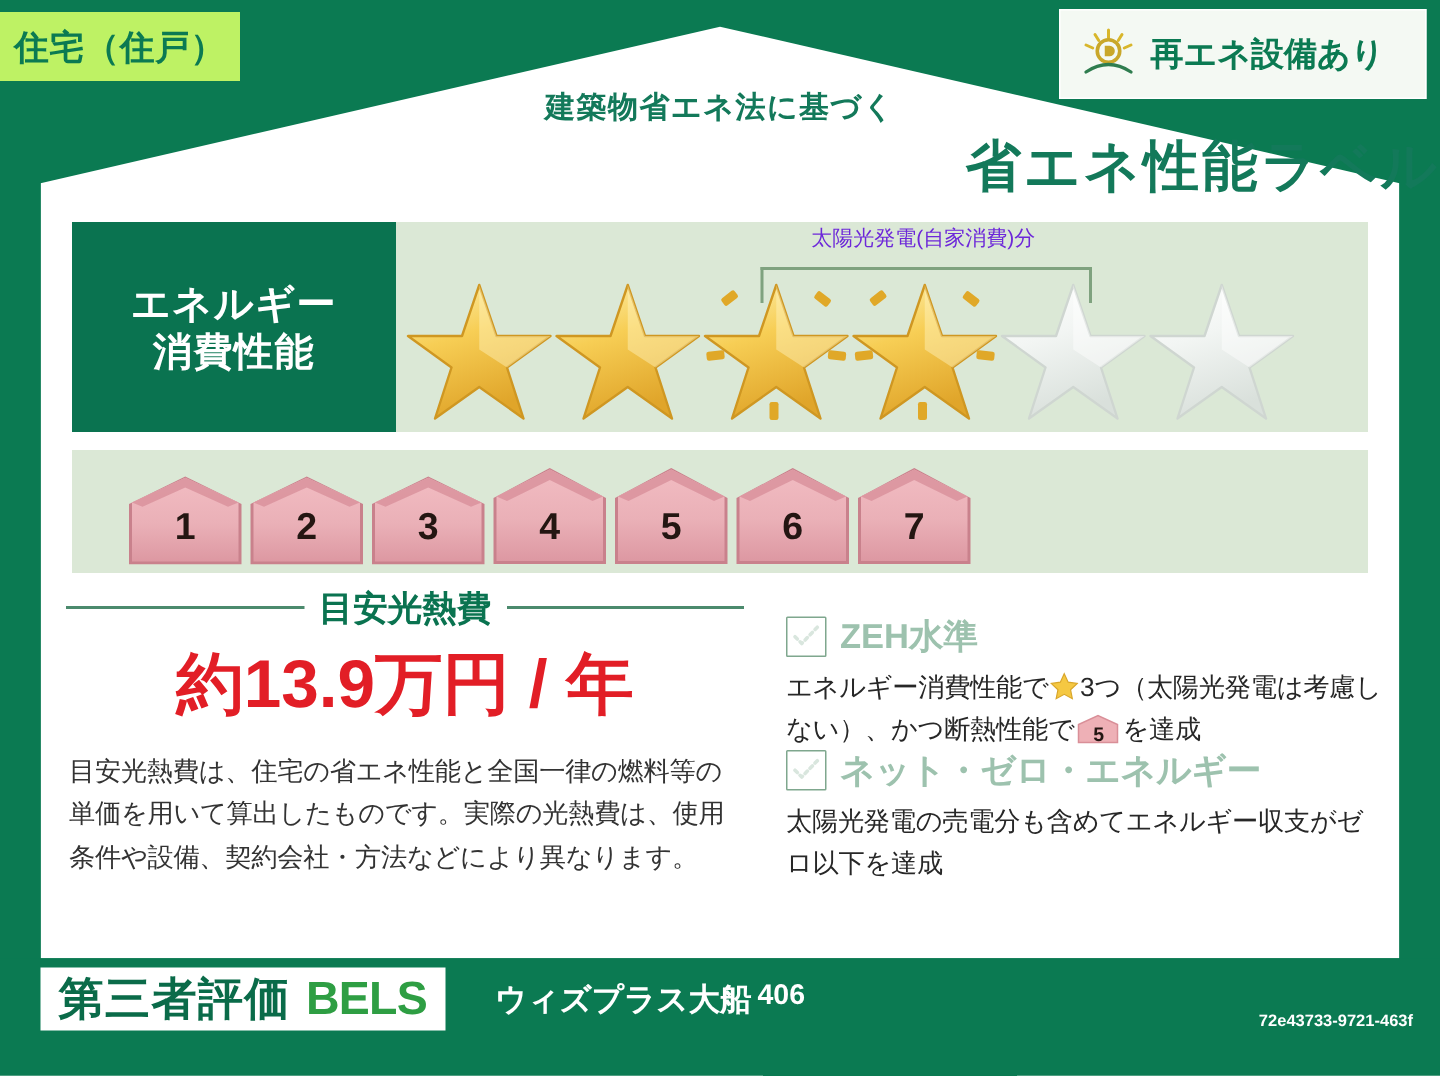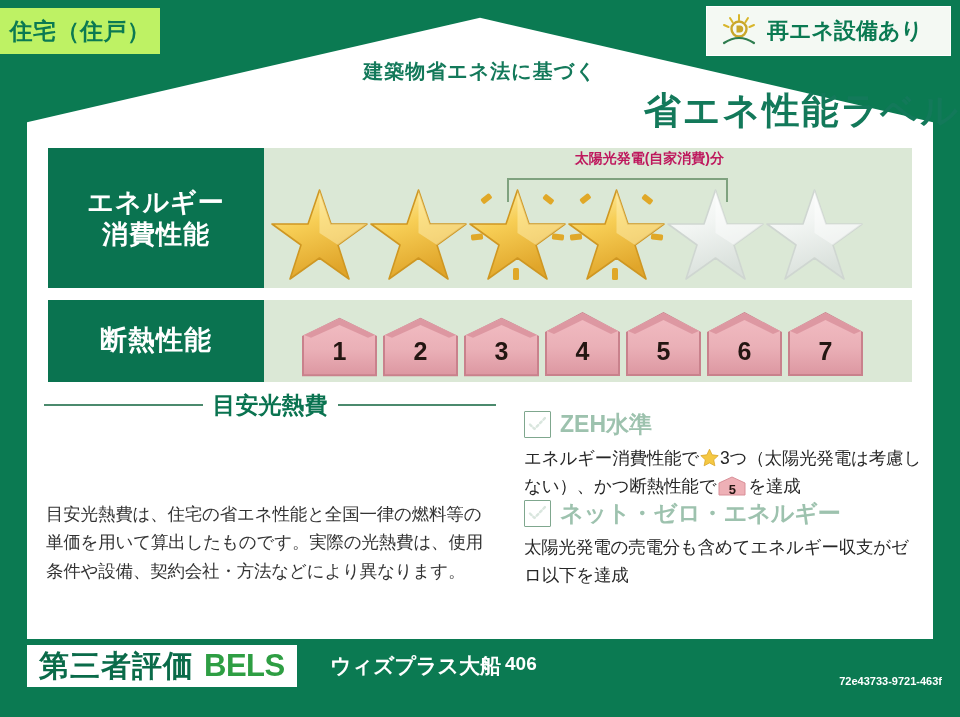--- a/index.html
+++ b/index.html
@@ -23,21 +23,21 @@
     position:absolute;left:0px;top:8px;width:160px;height:46px;
     background:#bef264;display:flex;align-items:center;justify-content:center;
     z-index:6;
   }
   .tag-dwelling span{
     color:#0b7a52;font-weight:bold;font-size:23px;letter-spacing:.5px;
   }
 
   
   .badge-renew{
-    position:absolute;right:9px;top:6px;width:245px;height:50px;
+    position:absolute;right:9px;top:6px;width:245px;height:60px;
     background:#f4f9f3;border:1px solid #ffffff;
     display:flex;align-items:center;gap:8px;padding-left:12px;
     box-sizing:border-box;z-index:6;
   }
   .badge-renew .txt{color:#0b7a52;font-weight:bold;font-size:22px;}
   .sun-ico{width:40px;height:36px;flex:0 0 auto;}
 
   
   .title-sub{
     position:absolute;left:0;right:0;top:58px;text-align:center;
@@ -67,22 +67,22 @@
          display:flex;align-items:center;justify-content:flex-start;padding-left:6px;}
   .star-slot{width:99px;height:108px;position:relative;flex:0 0 auto;}
   .star-slot svg{position:absolute;left:0;top:0;width:99px;height:108px;}
 
   
   .solar-bracket{
     position:absolute;left:243px;top:30px;width:217px;height:22px;
     border:2px solid #7fa27f;border-bottom:none;border-top:2px solid #7fa27f;
   }
   .solar-cap{
-    position:absolute;left:243px;top:2px;width:217px;text-align:right;
-    font-size:14px;font-weight:bold;color:#be185d;white-space:nowrap;
+    position:absolute;left:243px;top:2px;width:217px;text-align:center;
+    font-size:14px;font-weight:normal;color:#6d28d9;white-space:nowrap;
   }
 
   
   .ins-wrap{position:absolute;left:0;right:0;top:0;bottom:0;
             display:flex;align-items:flex-end;padding-left:36px;padding-bottom:4px;}
   .ins-slot{position:relative;flex:0 0 auto;width:79px;height:64px;margin-right:2px;}
   .ins-slot.big{height:70px;}
   .ins-slot svg{position:absolute;left:0;bottom:0;width:79px;height:100%;}
   .ins-num{
     position:absolute;left:0;right:0;bottom:12px;text-align:center;
@@ -292,23 +292,20 @@
         <polygon points="49.5,30 57.5,50 79,50 62,63 68.5,84 49.5,72 30.5,84 37,63 20,50 41.5,50" fill="none"></polygon>
         <polygon points="49.5,14 61,48 97,48 68,69 79,103 49.5,82 20,103 31,69 2,48 38,48" fill="url(#sg5)" stroke="#cfd6d1" stroke-width="1.6" stroke-linejoin="round"></polygon>
         <polygon points="49.5,14 61,48 97,48 68,69 49.5,57" fill="#ffffff" opacity="0.45"></polygon>
       </svg>
           </div>
         </div>
     </div>
   </div>
 
   <div class="perf-row" id="row-insul">
-    <div class="perf-label">
-      <span>断熱性能</span>
-    </div>
     <div class="perf-body">
       <div class="ins-wrap" id="ins-container">
           <div class="ins-slot">
       <svg viewBox="0 0 79 70" preserveAspectRatio="none">
         <defs>
           <linearGradient id="ig0" x1="0" y1="0" x2="0" y2="1">
             <stop offset="0%" stop-color="#f2bcc2"></stop>
             <stop offset="55%" stop-color="#eab0b7"></stop>
             <stop offset="100%" stop-color="#dd98a2"></stop>
           </linearGradient>
@@ -411,20 +408,21 @@
           </div>
         </div>
     </div>
   </div>
 
   <div class="cost-head">
     <div class="ln"></div>
     <div class="t">目安光熱費</div>
     <div class="ln"></div>
   </div>
+  <div class="cost-value">約13.9万円 / 年</div>
   <div class="cost-note">目安光熱費は、住宅の省エネ性能と全国一律の燃料等の単価を用いて算出したものです。実際の光熱費は、使用条件や設備、契約会社・方法などにより異なります。</div>
 
   <div class="crit" id="crit-zeh">
     <div class="crit-head">
       <div class="chk">
         <svg width="19" height="16" viewBox="0 0 19 16">
           <path d="M2 8.5 L6.5 13 L17 2" fill="none" stroke="#d9e6de" stroke-width="2.4" stroke-linecap="round" stroke-linejoin="round" stroke-dasharray="2.2 2.6"></path>
         </svg>
       </div>
       <div class="crit-title">ZEH水準</div>

